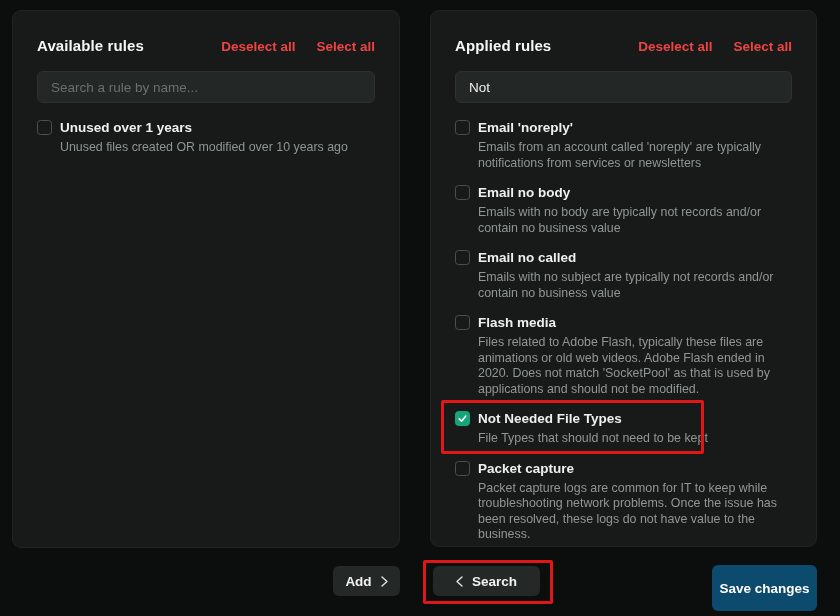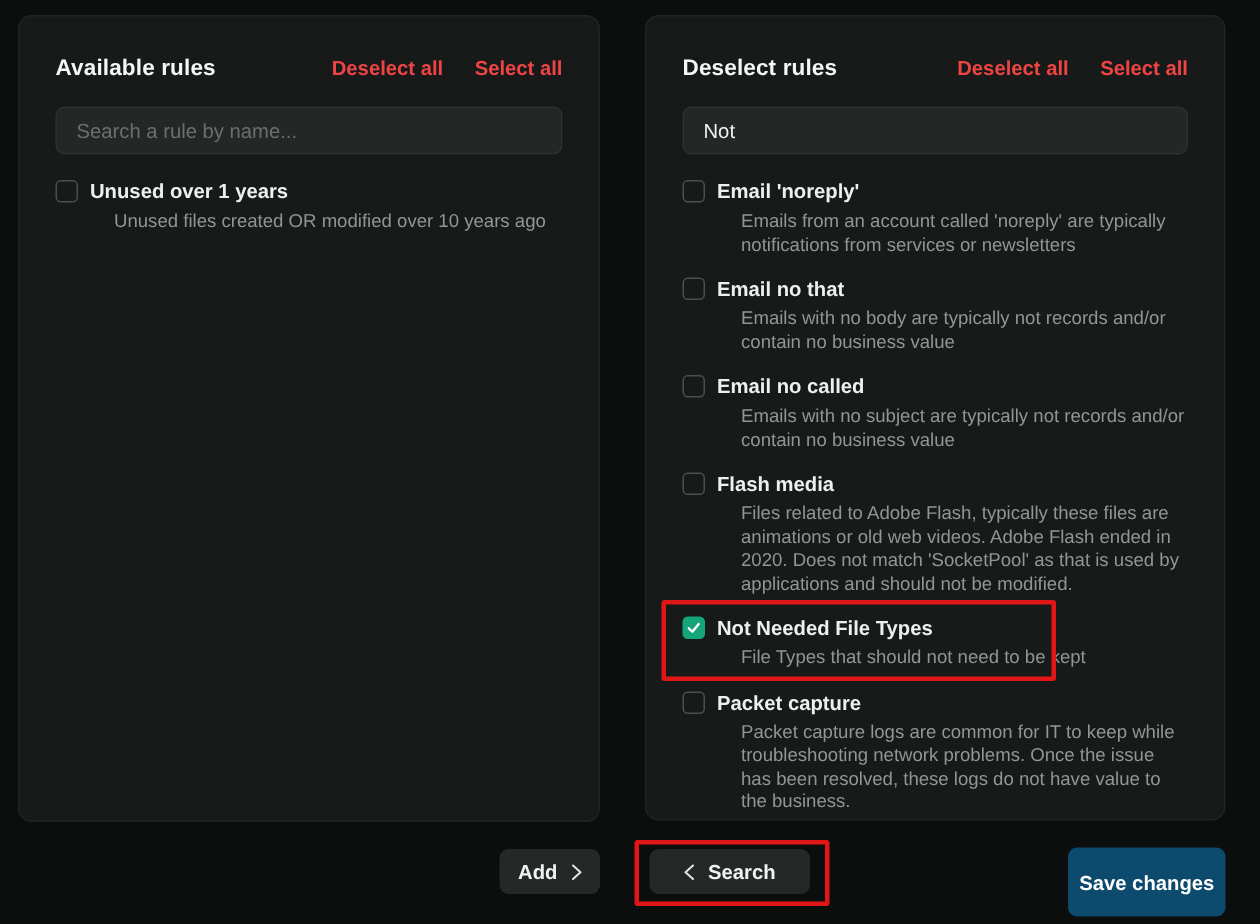--- a/index.html
+++ b/index.html
@@ -89,21 +89,20 @@
     color: #edf0ee;
     line-height: 17px;
     cursor: default;
   }
   .rule-desc {
     font-size: 12.4px;
     color: #8f9792;
     line-height: 15.5px;
     margin-top: 4px;
     max-width: 330px;
-    margin-left: 16px;
   }
 
   
   .annotation {
     position: absolute;
     border: 3px solid #e11717;
     border-radius: 2px;
     pointer-events: none;
     z-index: 10;
   }
@@ -159,41 +158,41 @@
       
     </span>
     <div class="rule-label">Unused over 1 years</div>
     <div class="rule-desc">Unused files created OR modified over 10 years ago</div>
   </div>
 </div>
 </section>
 
 <section class="panel panel-right">
   <div class="panel-header">
-    <h2 class="panel-title">Deselect rules</h2>
+    <h2 class="panel-title">Applied rules</h2>
     <div class="header-links">
       <a class="header-link">Deselect all</a>
       <a class="header-link">Select all</a>
     </div>
   </div>
   <input class="search" type="text" value="Not" style="">
   <div class="rules" id="applied-rules">
   <div class="rule-item">
     <span class="rule-checkbox">
       
     </span>
     <div class="rule-label">Email 'noreply'</div>
     <div class="rule-desc">Emails from an account called 'noreply' are typically notifications from services or newsletters</div>
   </div>
 
   <div class="rule-item">
     <span class="rule-checkbox">
       
     </span>
-    <div class="rule-label">Email no that</div>
+    <div class="rule-label">Email no body</div>
     <div class="rule-desc">Emails with no body are typically not records and/or contain no business value</div>
   </div>
 
   <div class="rule-item">
     <span class="rule-checkbox">
       
     </span>
     <div class="rule-label">Email no called</div>
     <div class="rule-desc">Emails with no subject are typically not records and/or contain no business value</div>
   </div>

